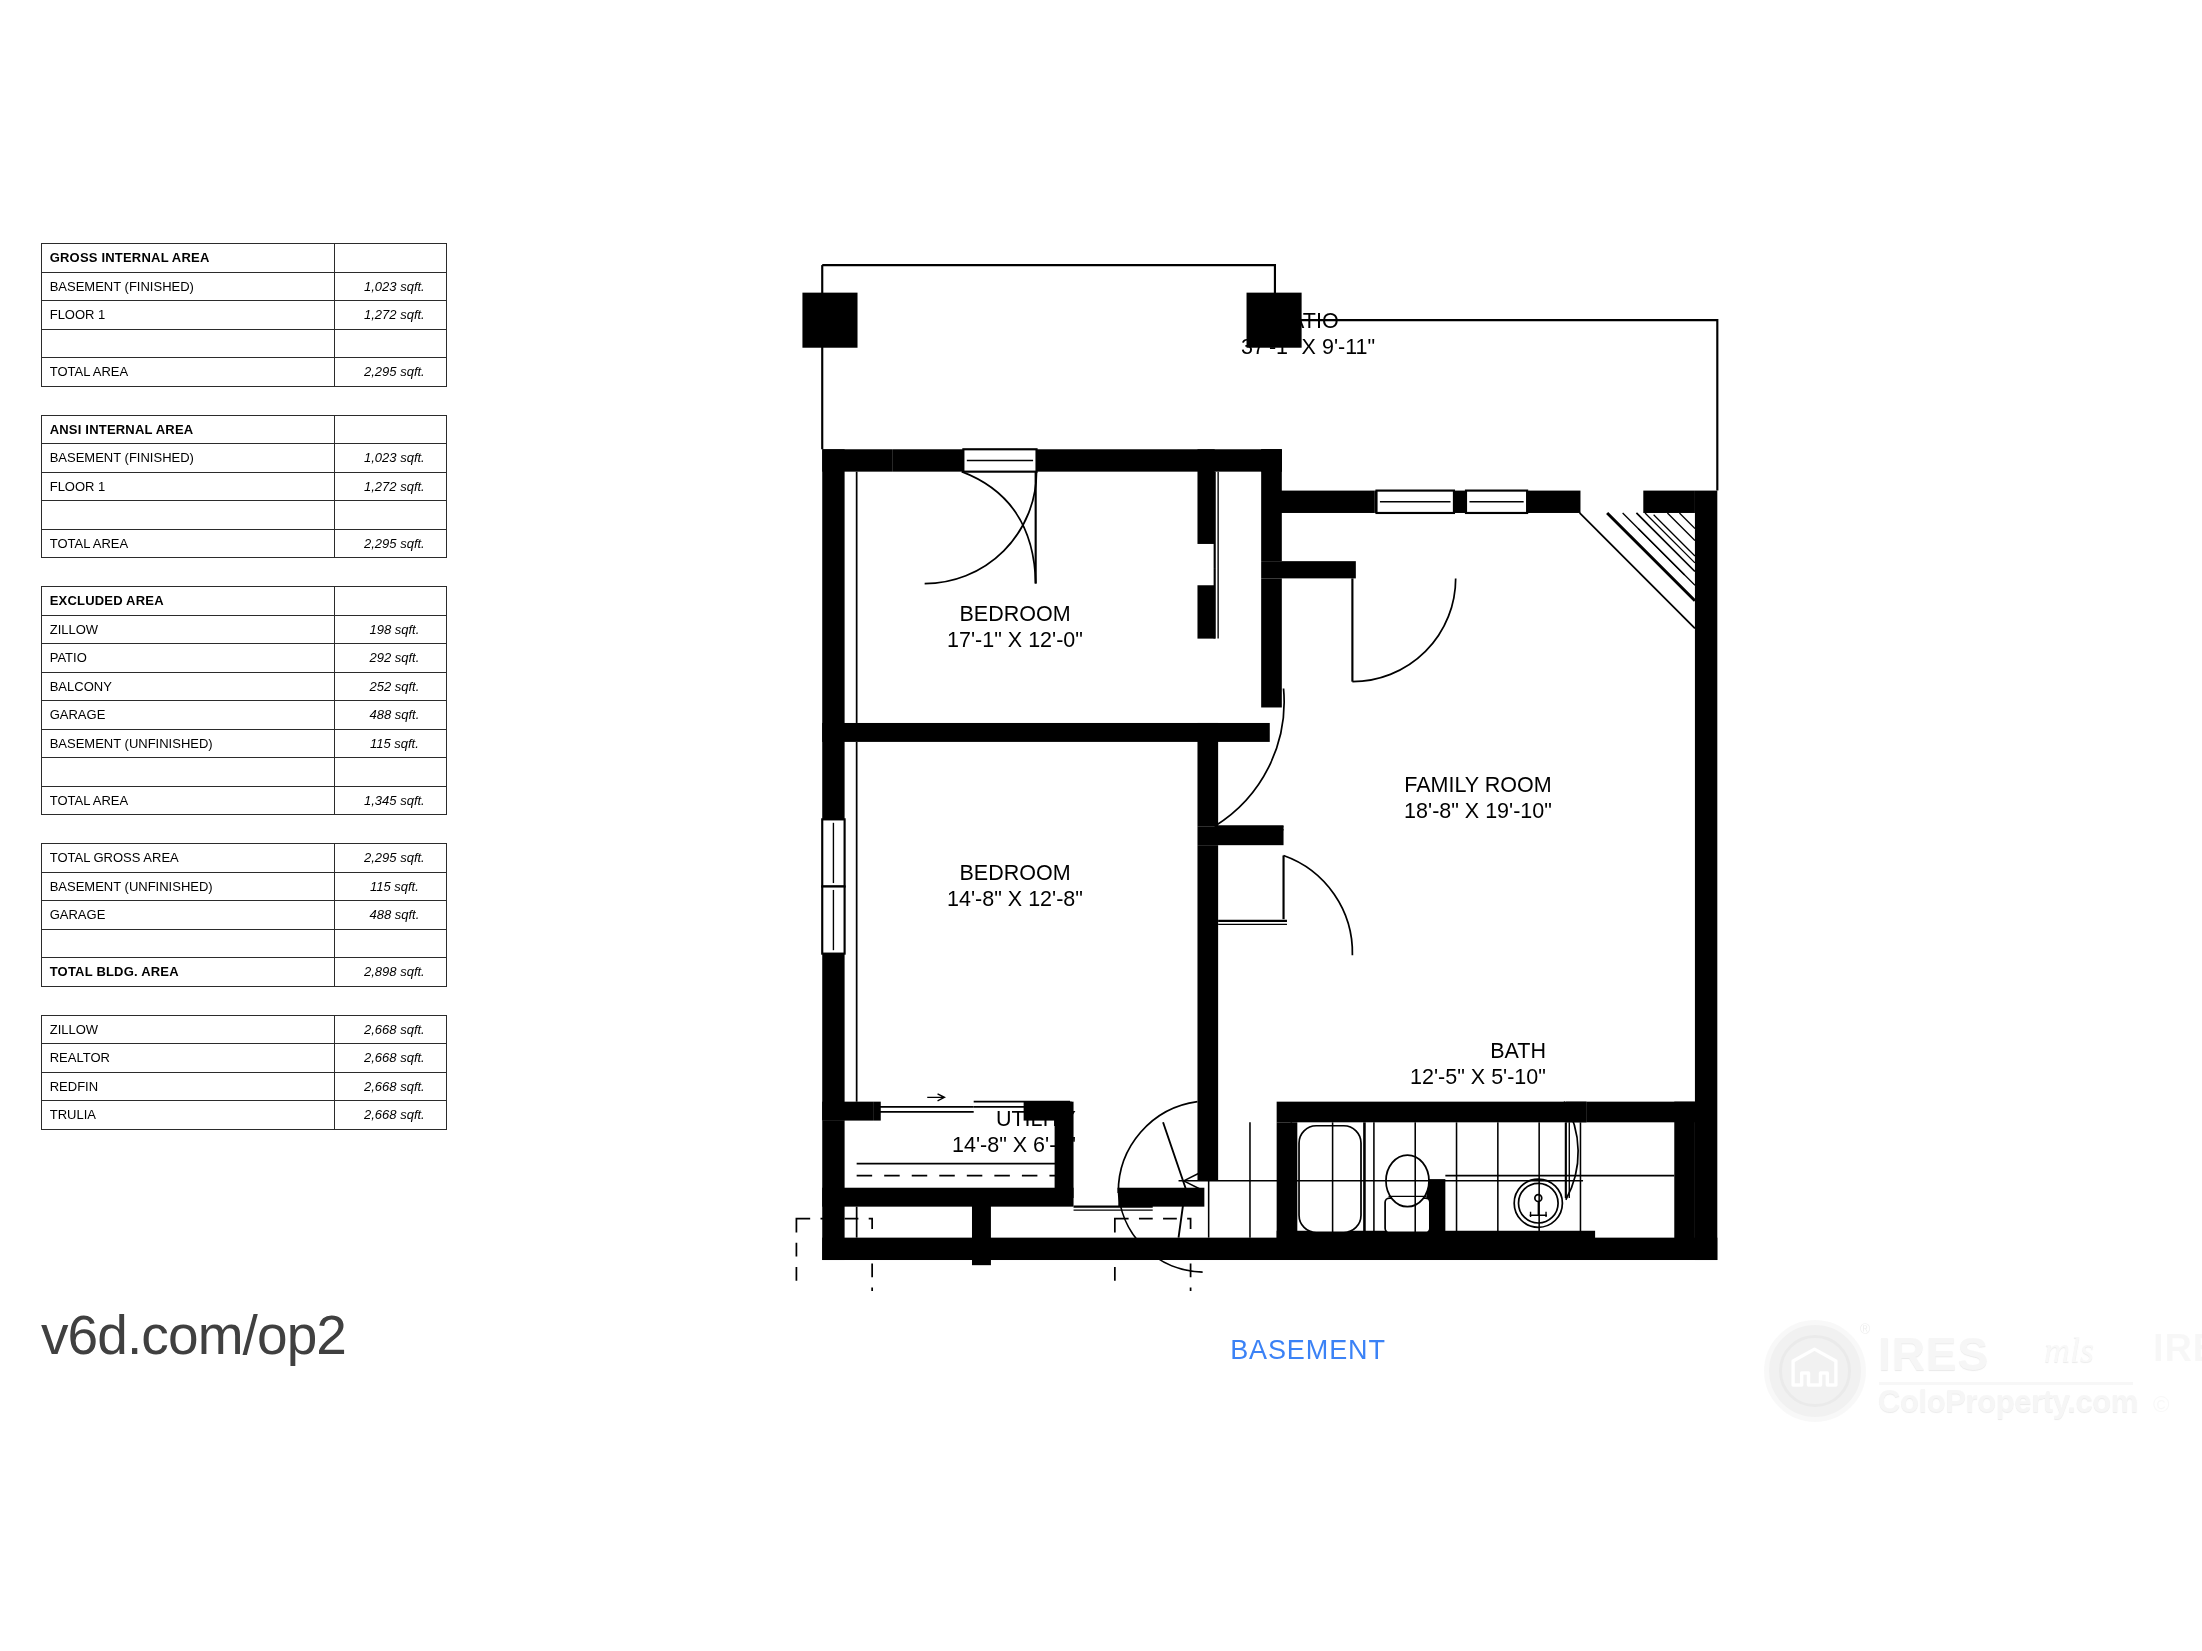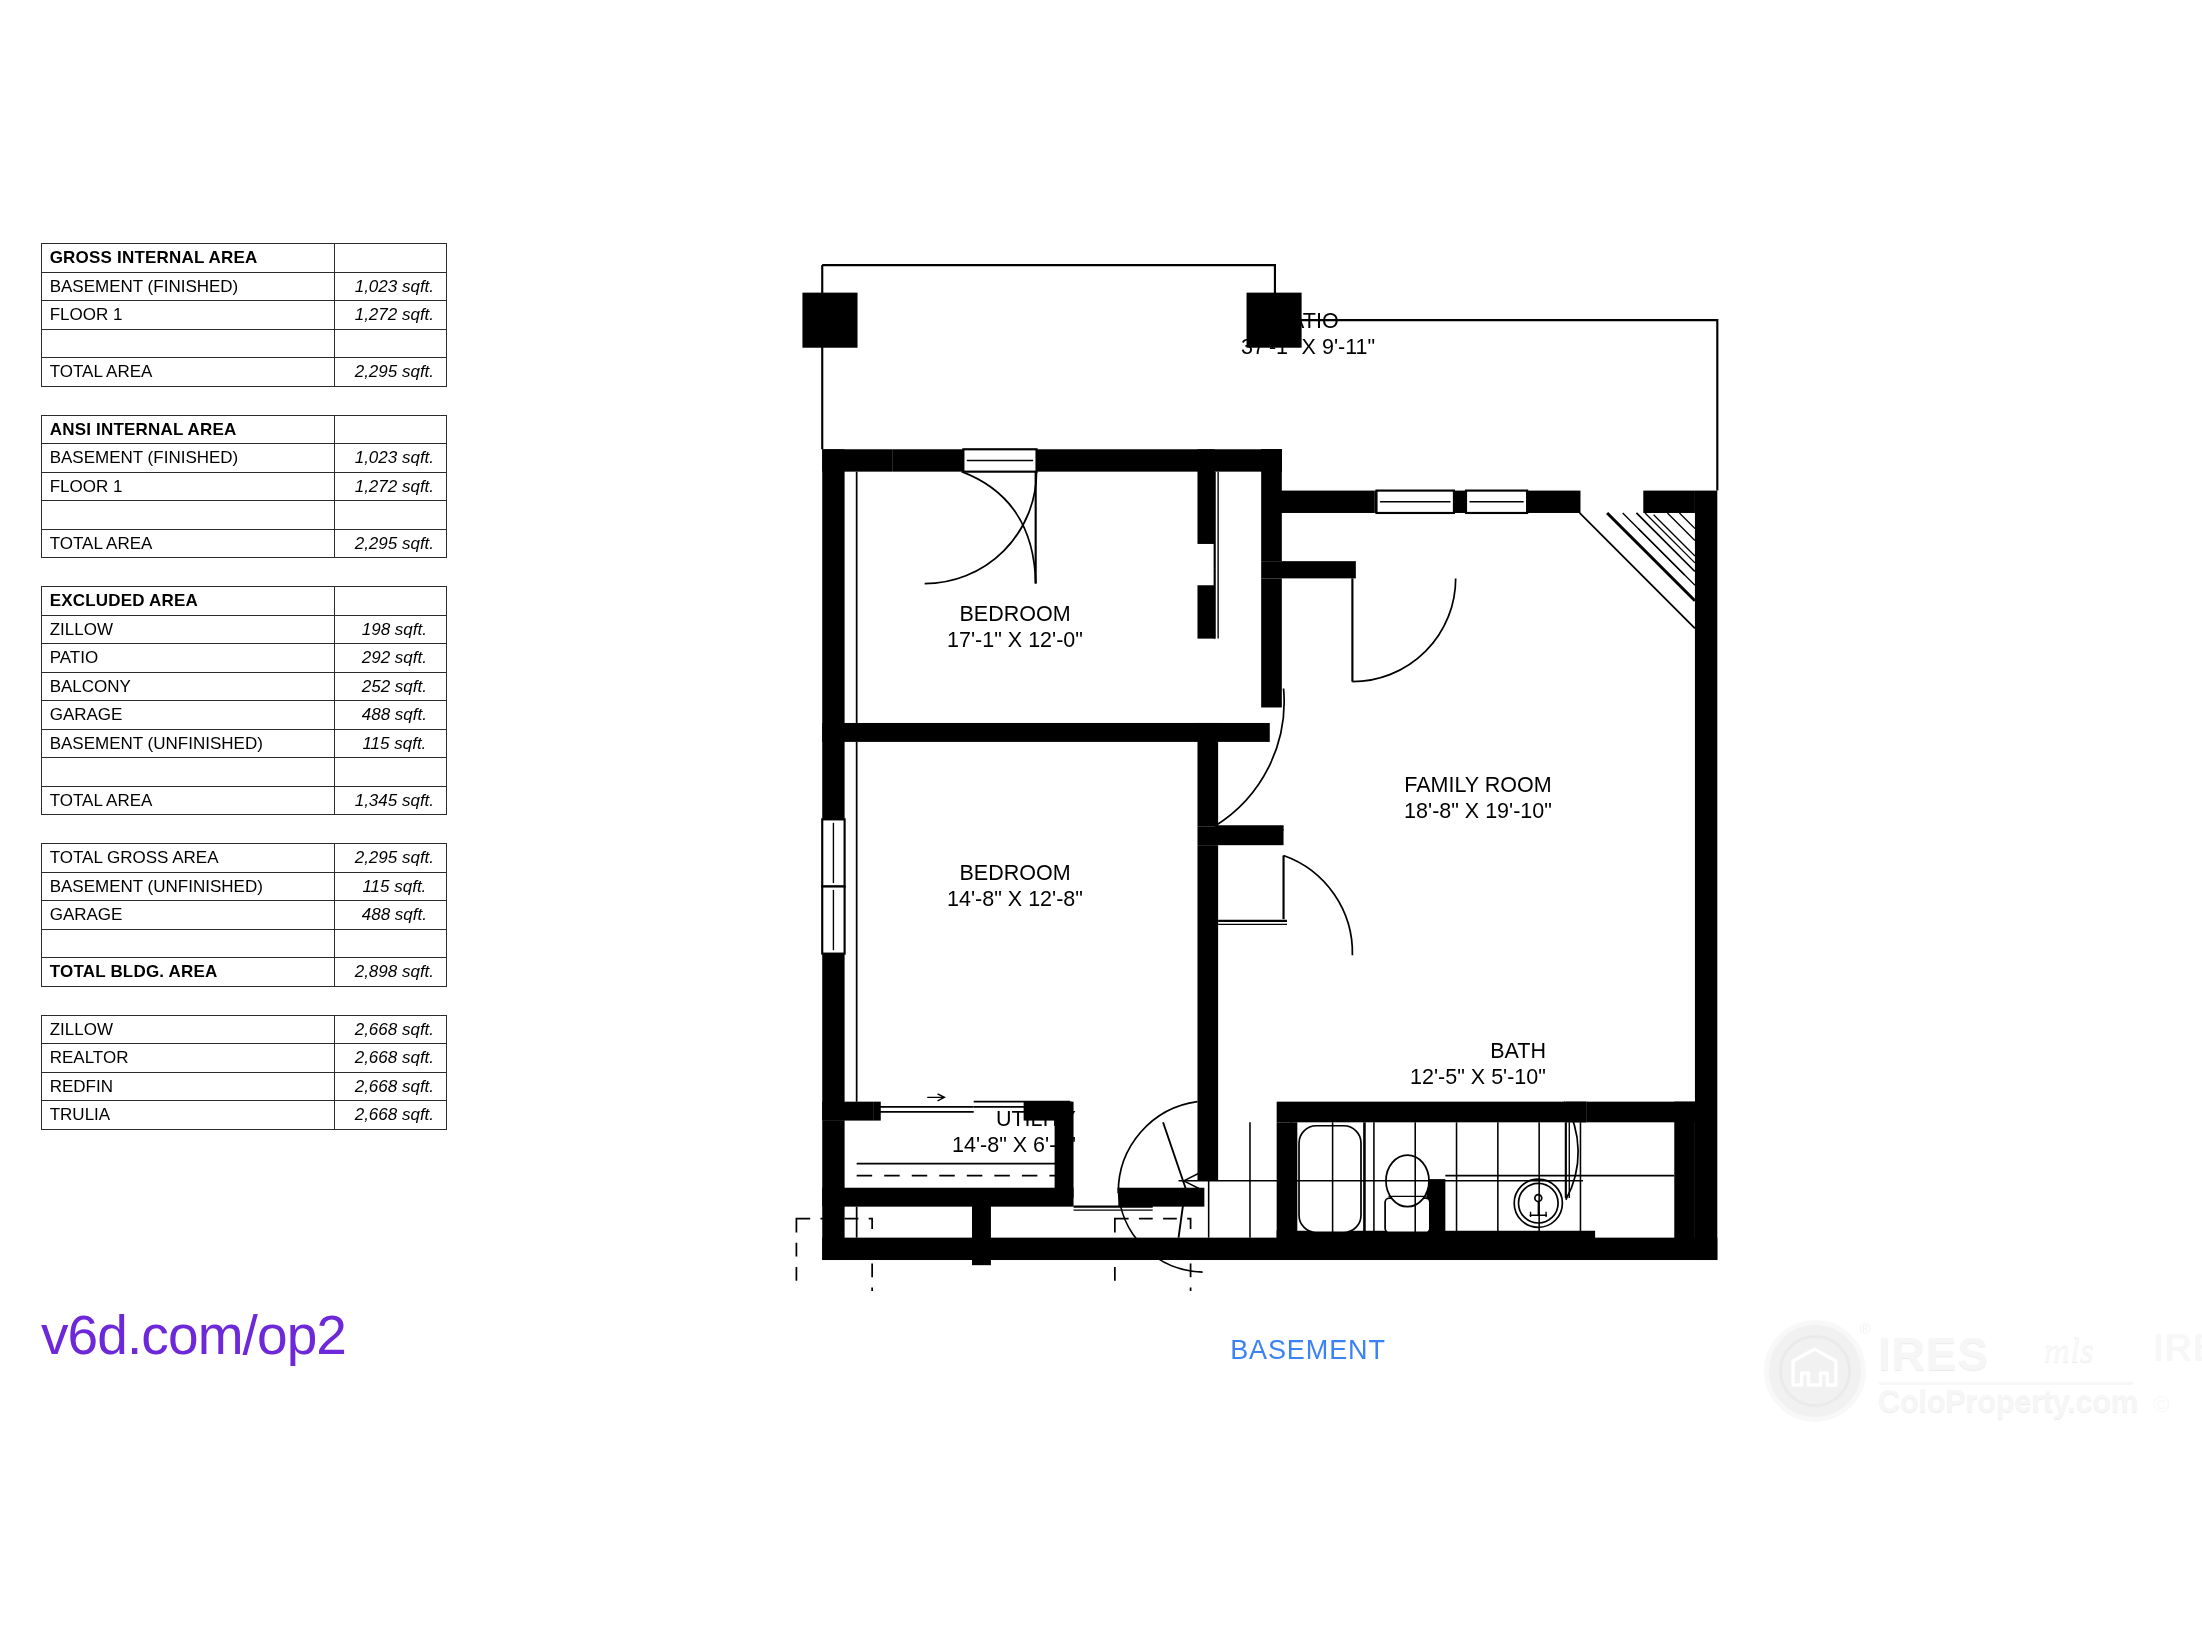--- a/index.html
+++ b/index.html
@@ -26,21 +26,21 @@
   }
   table.area-table {
     border-collapse: collapse;
     width: 391px;
     table-layout: fixed;
     margin-bottom: 28px;
     background: #fff;
   }
   table.area-table td {
     border: 1.7px solid #2b2b2b;
-    font-size: 17px;
+    font-size: 13px;
     color: #000;
     height: 27.5px;
     line-height: 27.5px;
     padding: 0 0 0 7.7px;
     white-space: nowrap;
     overflow: hidden;
   }
   td.lbl       { width: 284px; }
   td.val       { width: 104px; text-align: center; padding: 0 7.7px 0 0; font-style: italic; }
   td.hdr       { font-weight: bold; letter-spacing: 0.2px; }
@@ -49,21 +49,21 @@
   tr.spacer td { border-left: 1.7px solid #2b2b2b; border-right: 1.7px solid #2b2b2b;
                  border-top: 1.7px solid #2b2b2b; border-bottom: 1.7px solid #2b2b2b; }
 
   
   .url-text {
     position: absolute;
     left: 41px;
     top: 1303px;
     font-size: 55px;
     font-weight: normal;
-    color: #6d28d9;
+    color: #404040;
     letter-spacing: -0.9px;
   }
 
   
   #plan {
     position: absolute;
     left: 774px;
     top: 241px;
     width: 964px;
     height: 1050px;

